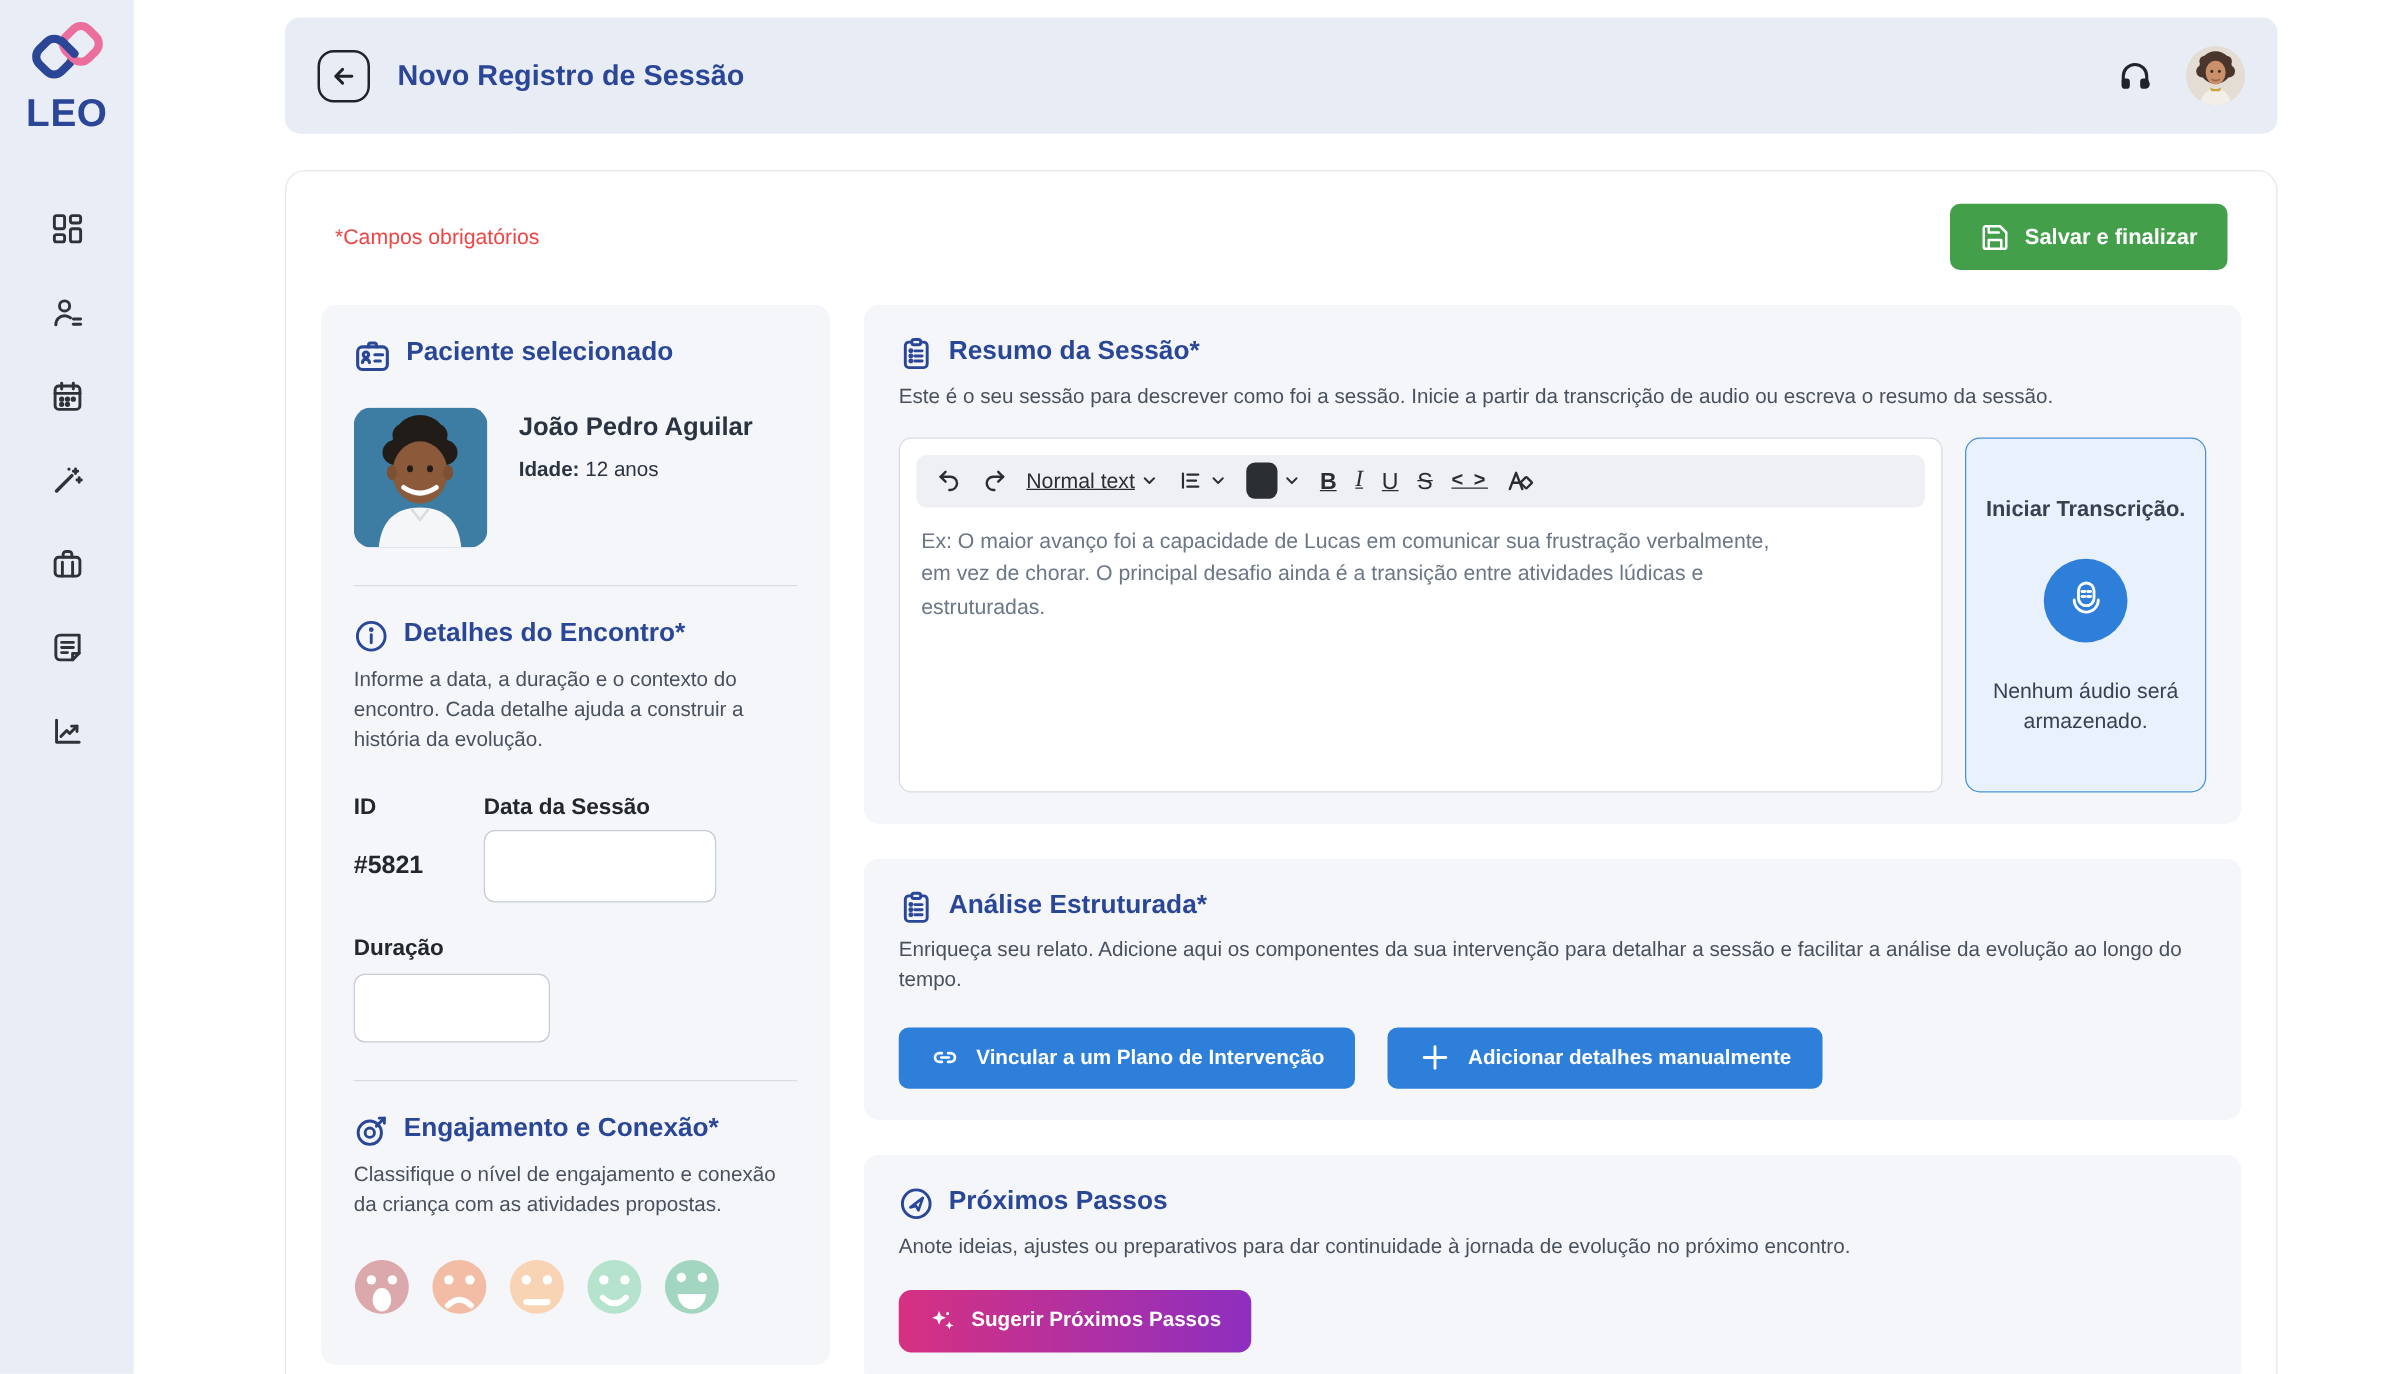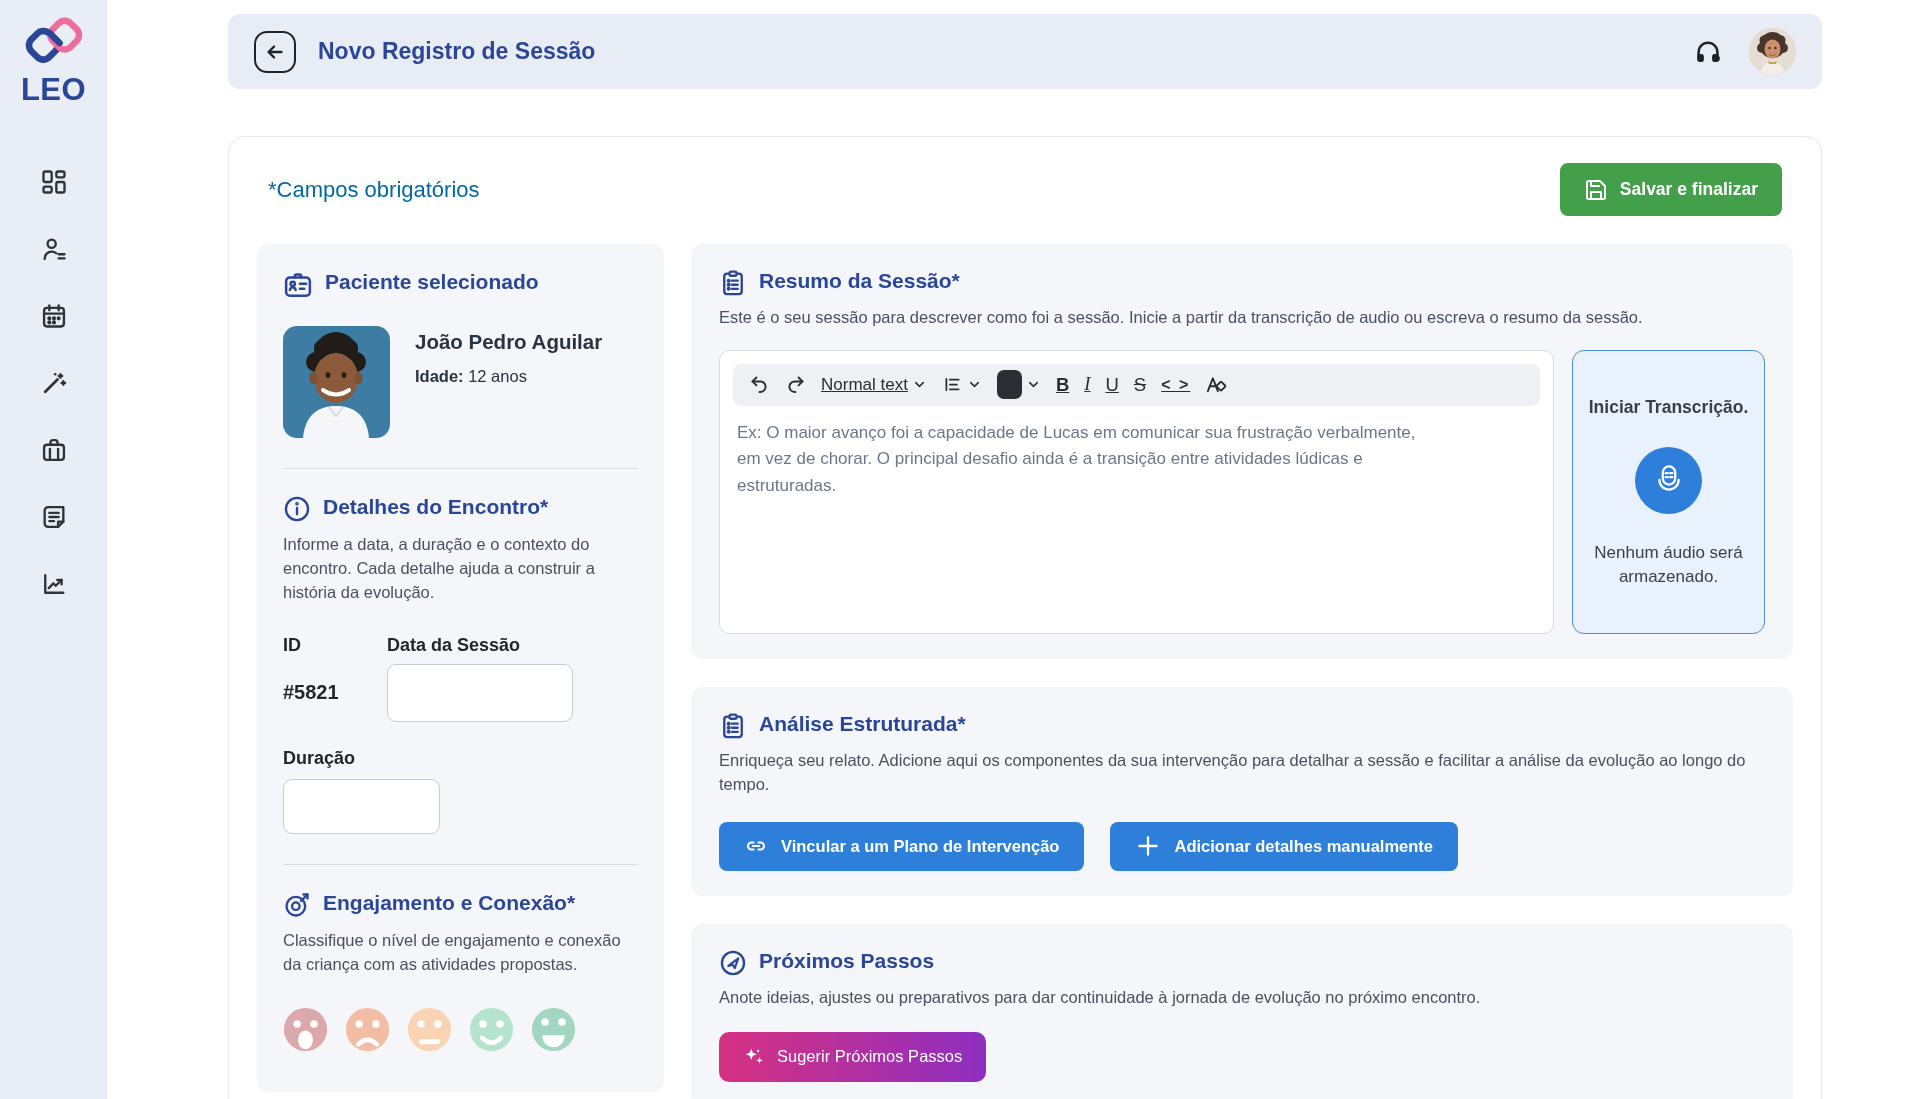--- a/index.html
+++ b/index.html
@@ -8,34 +8,34 @@
 
   
   .sidebar { position:absolute; left:0; top:0; width:107px; height:1099px;
     background:#e9edf6; display:flex; flex-direction:column; align-items:center; }
   .logo-wrap { margin-top:16px; text-align:center; }
   .logo-text { font-size:31px; font-weight:800; color:#2b4697; letter-spacing:.5px; margin-top:-2px; }
   .nav { margin-top:60px; display:flex; flex-direction:column; gap:39px; align-items:center; }
   .nav svg { display:block; cursor:pointer; }
 
   
-  .topbar { position:absolute; left:228px; top:14px; width:1594px; height:75px;
+  .topbar { position:absolute; left:228px; top:14px; width:1594px; height:93px;
     background:#e8edf5; border-radius:12px; display:flex; align-items:center; padding:0 26px; }
   .back-btn { width:42px; height:42px; border:2.4px solid #1f242a; border-radius:13px;
     background:transparent; display:flex; align-items:center; justify-content:center; cursor:pointer; }
   .page-title { margin-left:22px; font-size:23px; font-weight:700; color:#2b4697; }
   .topbar-spacer { flex:1; }
   .headset { margin-right:26px; cursor:pointer; }
   .avatar { width:47px; height:47px; border-radius:50%; overflow:hidden; background:#ddd6cd; cursor:pointer; }
 
   
   .main-card { position:absolute; left:228px; top:136px; width:1594px; height:1060px;
     background:#fff; border:1px solid #e4e7ec; border-radius:16px; padding:26px 28px 0 28px; }
   .form-header { display:flex; justify-content:space-between; align-items:center; padding:0 11px; margin-bottom:28px; }
-  .required-note { font-size:22px; color:#0369a1;text-align:center; }
+  .required-note { font-size:17px; color:#ef4444;text-align:center; }
   .save-btn { display:flex; align-items:center; gap:12px; background:#449f4b; color:#fff;
     border:none; border-radius:8px; height:53px; padding:0 24px; font-size:17.5px; font-weight:700;
     font-family:"Liberation Sans", sans-serif; cursor:pointer; }
 
   .content-row { display:flex; gap:27px; align-items:flex-start; }
 
   
   .left-panel { width:407px; background:#f4f6f9; border-radius:12px; padding:26px 26px 40px 26px; }
   .section-head { display:flex; align-items:flex-start; gap:12px; }
   .section-title { font-size:21px; font-weight:700; color:#2a4696; }
@@ -84,21 +84,21 @@
   .mic-btn { width:67px; height:67px; border-radius:50%; border:none; background:#2e7fd9;
     display:flex; align-items:center; justify-content:center; margin:27px 0; cursor:pointer; }
   .transcribe-note { font-size:17px; color:#394150; line-height:1.4; }
 
   .btn-row { margin-top:25px; display:flex; gap:26px; }
   .blue-btn { display:flex; align-items:center; gap:13px; background:#2e7fd9; color:#fff; border:none;
     border-radius:8px; height:49px; padding:0 25px; font-size:16.5px; font-weight:700;
     font-family:"Liberation Sans", sans-serif; cursor:pointer; }
 
   .gradient-btn { margin-top:22px; display:flex; align-items:center; gap:12px; border:none; border-radius:10px;
-    height:50px; padding:0 24px; font-size:16.5px; font-weight:400; color:#fff;
+    height:50px; padding:0 24px; font-size:16.5px; font-weight:700; color:#fff;
     background:linear-gradient(90deg,#d63181,#8e2fc0); font-family:"Liberation Sans", sans-serif; cursor:pointer; }
 </style>
 </head>
 <body>
 
 <aside class="sidebar">
   <div class="logo-wrap">
     <svg width="66" height="54" viewBox="0 0 70 58">
       <rect x="10" y="18" width="27" height="27" rx="9" fill="none" stroke="#2b4697" stroke-width="7" transform="rotate(-45 23.5 31.5)"></rect>
       <rect x="33" y="7" width="27" height="27" rx="9" fill="none" stroke="#ec6e9c" stroke-width="7" transform="rotate(-45 46.5 20.5)"></rect>

